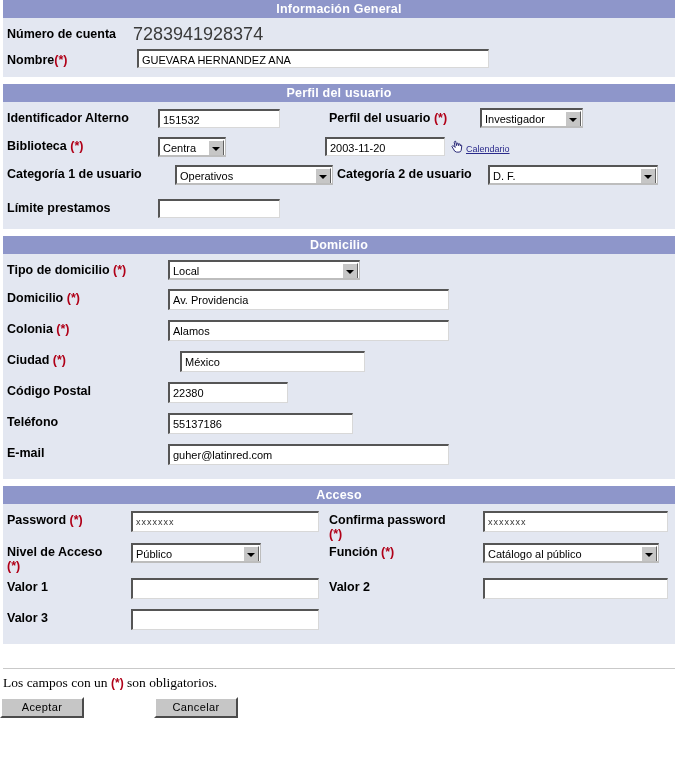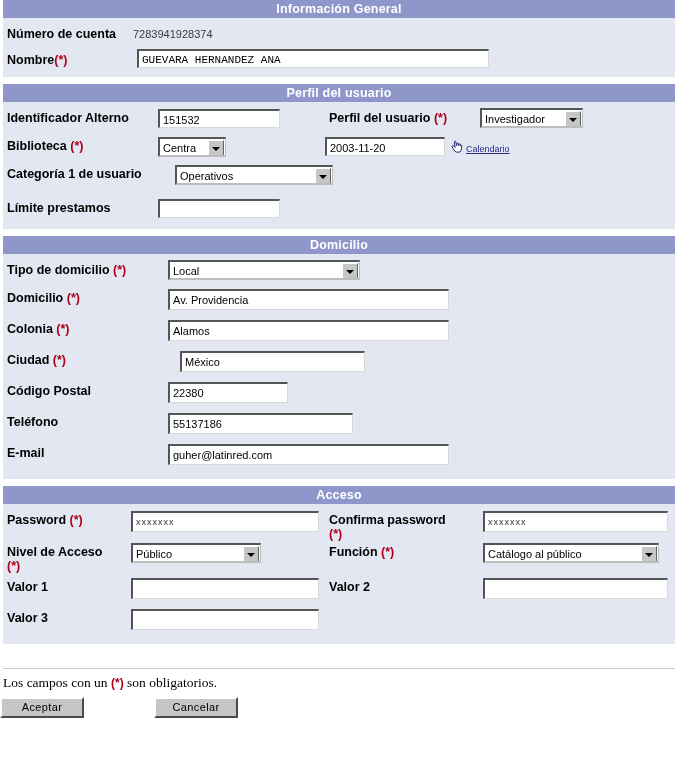--- a/index.html
+++ b/index.html
@@ -41,21 +41,21 @@
     font-weight: bold;
     font-size: 12.5px;
     color: #000;
     padding-left: 4px;
     line-height: 15px;
     padding-top: 4px;
   }
   .req { color: #b00018; font-weight: bold; }
 
   .static-val {
-    font-size: 11px;
+    font-size: 18px;
     color: #3a3a3a;
     padding-top: 4px;
     line-height: 15px;
   }
 
   
   .fld {
     background: #ffffff;
     border: 1px solid #000;
     border-top: 2px solid #555;
@@ -160,21 +160,21 @@
           <div class="lbl" style="width:130px;">Número de cuenta</div>
           <div class="static-val">7283941928374</div>
         </div>
       </div>
 
       <div class="row" style="height:26px; padding-top:4px;">
         <div class="cell" style="flex:0 0 134px;">
           <div class="lbl"><span>Nombre</span><span class="req">(*)</span></div>
         </div>
         <div class="cell" style="flex:1;">
-          <div class="fld" style="width:352px;font-family:Liberation Mono, monospace;"><span>GUEVARA HERNANDEZ ANA</span></div>
+          <div class="fld" style="width:352px;"><span>GUEVARA HERNANDEZ ANA</span></div>
         </div>
       </div>
 
     </div>
   </div>
 
   <div class="section">
     <div class="sec-header">Perfil del usuario</div>
     <div class="sec-body">
 
@@ -212,20 +212,27 @@
       </div>
 
       <div class="row" style="height:34px;">
         <div class="cell" style="flex:0 0 322px;">
           <div class="lbl" style="width:172px;">Categoría 1 de usuario</div>
           <div class="sel" style="width:158px; margin-top:2px;">
             <span>Operativos</span>
             <span class="arrow"></span>
           </div>
         </div>
+        <div class="cell" style="flex:1;">
+          <div class="lbl" style="width:155px;">Categoría 2 de usuario</div>
+          <div class="sel" style="width:170px; margin-top:2px;">
+            <span>D. F.</span>
+            <span class="arrow"></span>
+          </div>
+        </div>
       </div>
 
       <div class="row" style="height:26px;">
         <div class="cell" style="flex:0 0 322px;">
           <div class="lbl" style="width:155px;">Límite prestamos</div>
           <div class="fld" style="width:122px; margin-top:2px;"><span></span></div>
         </div>
         <div class="cell" style="flex:1;"></div>
       </div>
 

